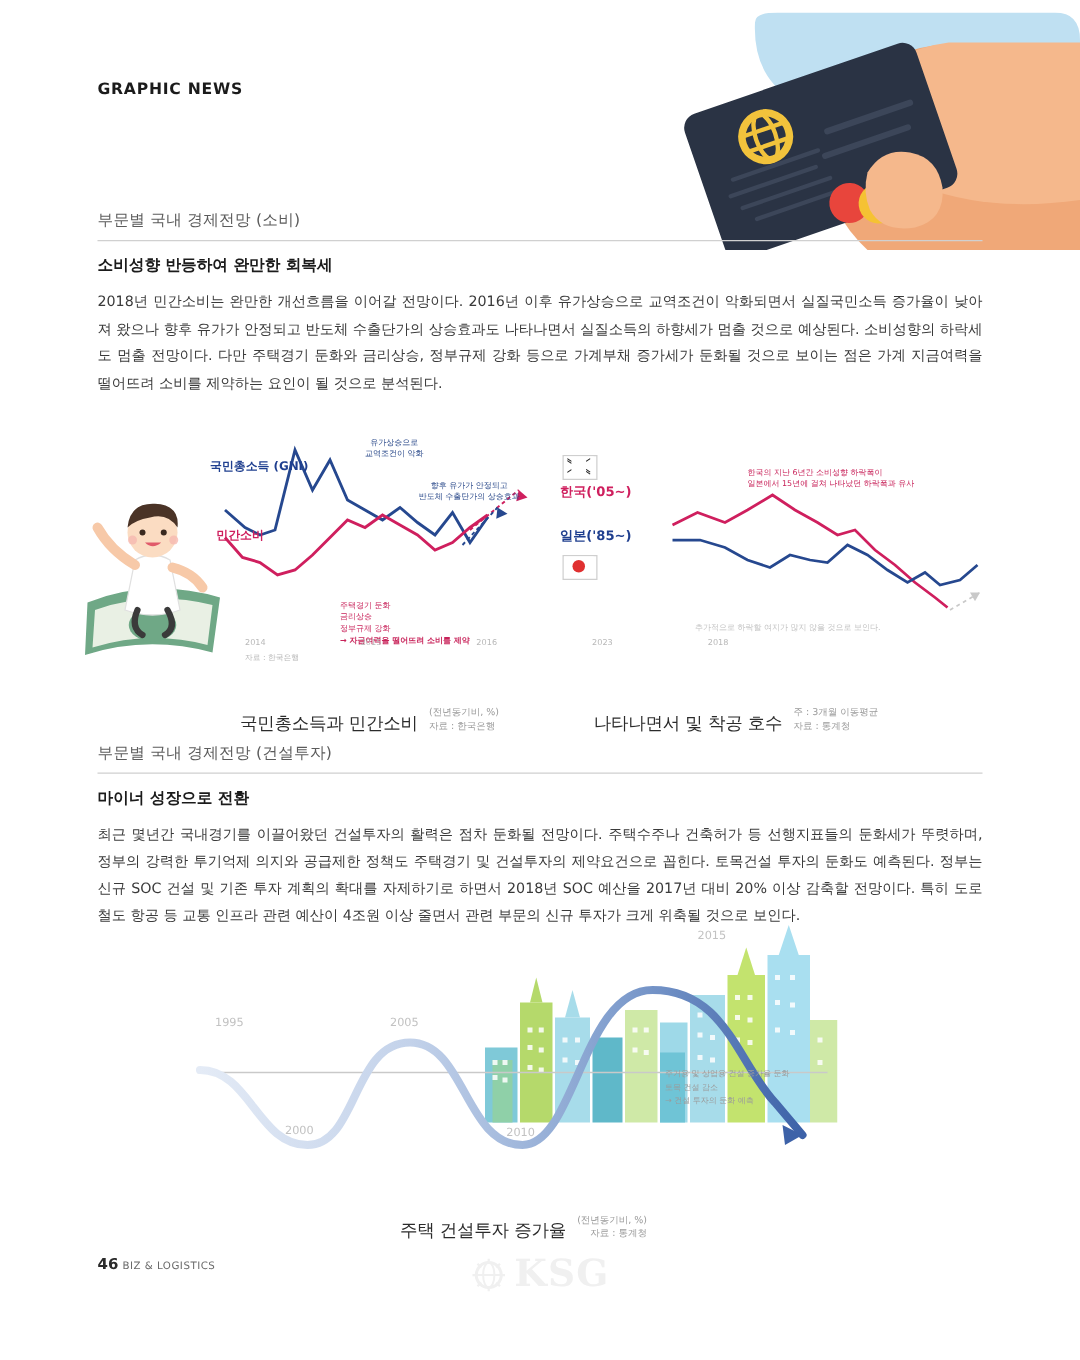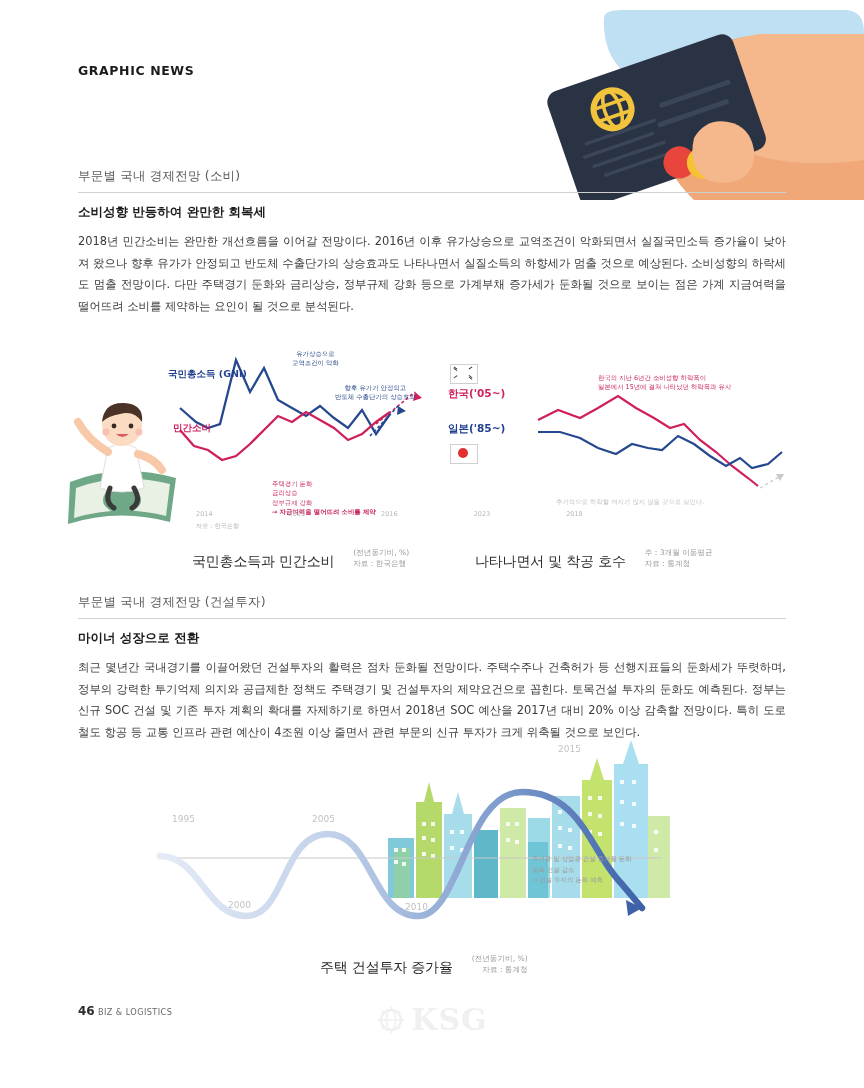--- a/index.html
+++ b/index.html
@@ -19,21 +19,21 @@
 
   
   .sec{position:absolute;left:78px;width:708px;}
   .sec-title{font-size:12.5px;color:#5b5b5b;letter-spacing:.2px;padding-bottom:7px;}
   .sec-rule{height:1px;background:#d0d0d0;width:100%;}
   .sec-sub{font-size:12.5px;font-weight:bold;color:#1b1b1b;margin-top:11px;}
   .sec-body{margin-top:10px;font-size:11.4px;line-height:21.5px;color:#3a3a3a;text-align:justify;}
 
   
   .chart-box{position:absolute;}
-  .cap{position:absolute;display:flex;align-items:flex-end;gap:19px;}
+  .cap{position:absolute;display:flex;align-items:flex-end;gap:9px;margin-top:17px;}
   .cap-title{font-size:14px;color:#2b2b2b;letter-spacing:-.2px;}
   .cap-note{font-size:7.6px;color:#9a9a9a;line-height:10.5px;padding-bottom:2px;}
 
   .axis-years{position:absolute;display:flex;align-items:flex-end;font-size:6.5px;color:#b8b8b8;gap:32px;}
   .axis-years span.yr{white-space:nowrap;}
   .axis-years i.seg{display:block;height:1px;background:#d6d6d6;flex:1;margin:0 6px;}
   .src-small{position:absolute;font-size:6.2px;color:#b8b8b8;}
 
   .ann{position:absolute;font-size:6.4px;line-height:9.4px;white-space:nowrap;}
   .ann.blue{color:#2b4a8b;}

